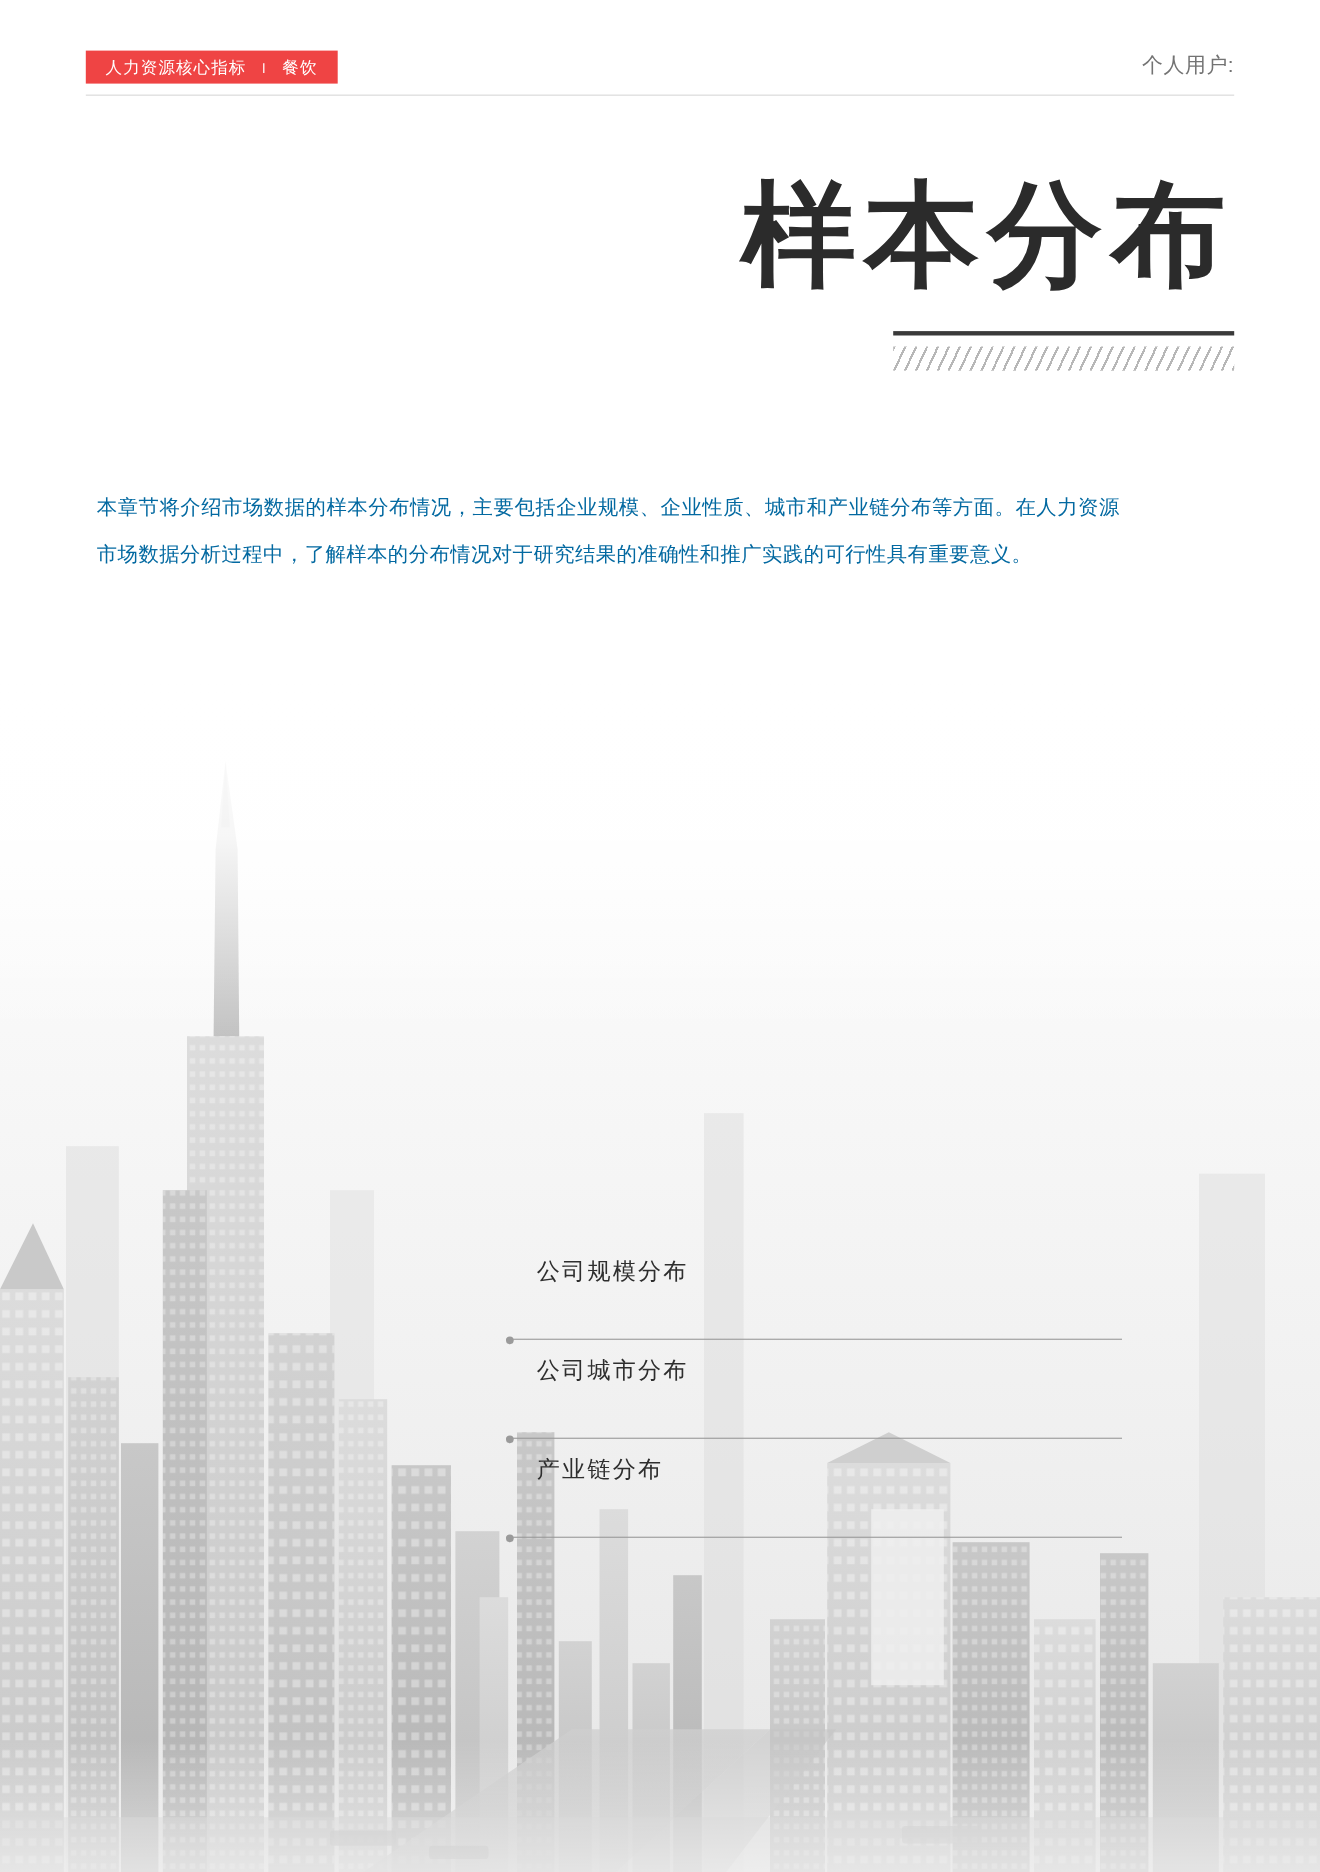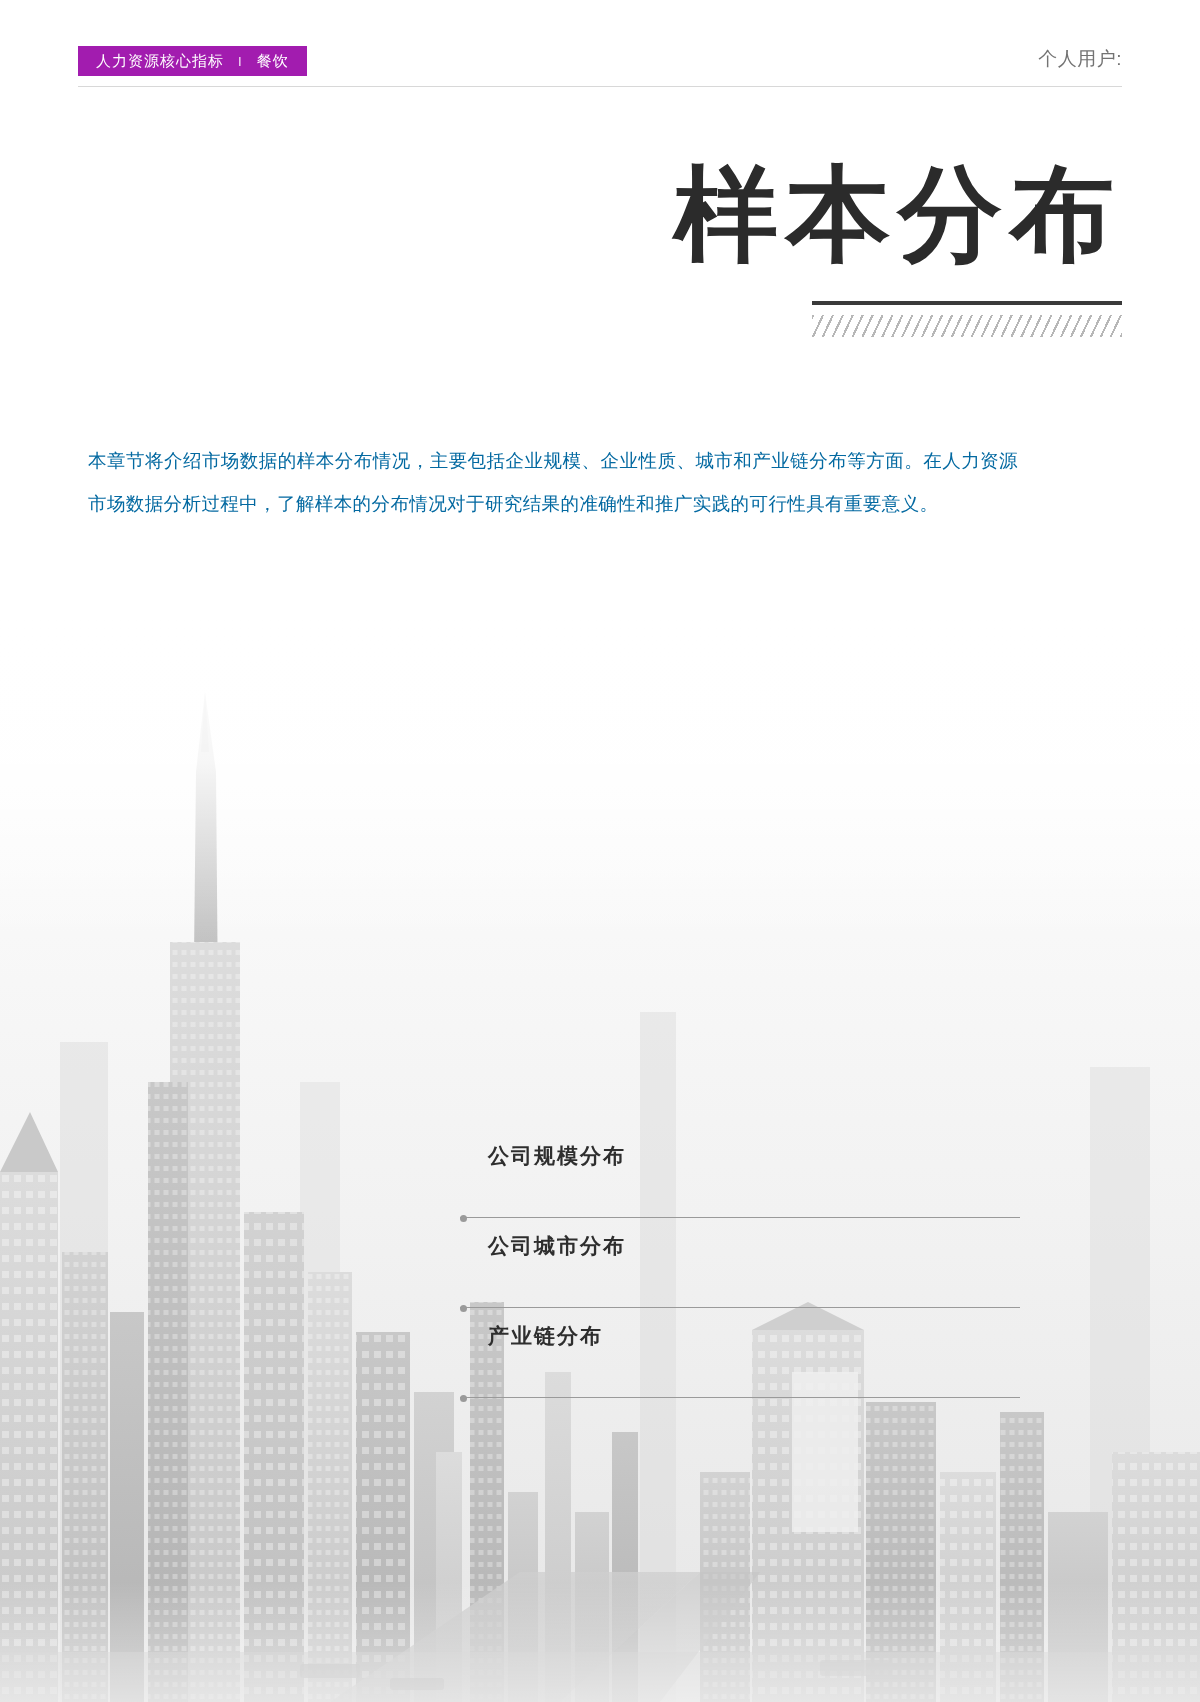--- a/index.html
+++ b/index.html
@@ -22,21 +22,21 @@
     top: 46px;
     left: 78px;
     right: 78px;
     height: 40px;
   }
   .header-tag {
     position: absolute;
     left: 0;
     top: 0;
     height: 30px;
-    background: #a21caf;
+    background: #ef4444;
     color: #ffffff;
     font-size: 15px;
     letter-spacing: 1px;
     display: flex;
     align-items: center;
     padding: 0 18px;
     box-sizing: border-box;
     white-space: nowrap;
   }
   .header-tag .sep {
@@ -137,21 +137,20 @@
   
   .toc {
     position: absolute;
     left: 460px;
     top: 1128px;
     width: 560px;
   }
   .toc-item {
     position: relative;
     height: 90px;
-    font-weight: bold;
   }
   .toc-label {
     font-size: 21px;
     color: #2e2e2e;
     letter-spacing: 2px;
     padding-left: 28px;
     padding-top: 14px;
     display: block;
   }
   .toc-line {

